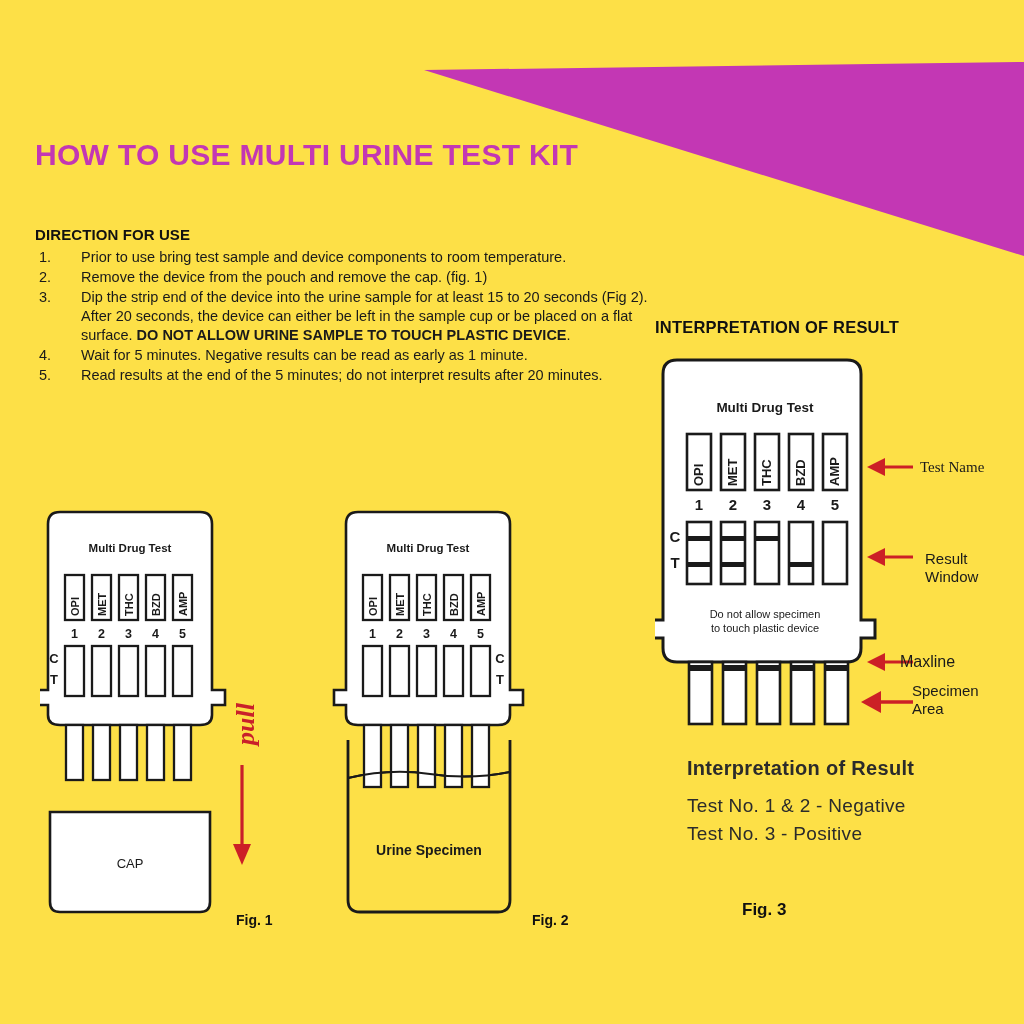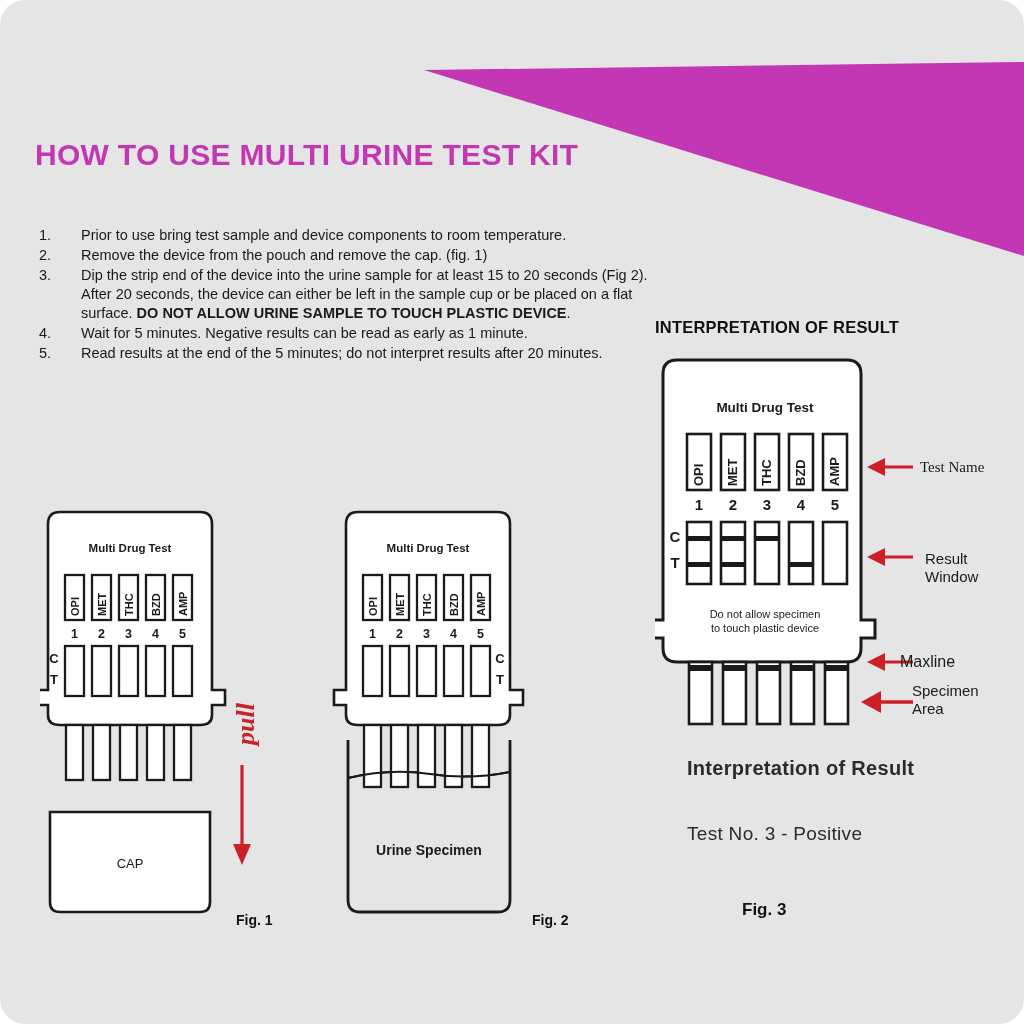--- a/index.html
+++ b/index.html
@@ -6,22 +6,21 @@
   html, body {
     margin: 0; padding: 0;
     width: 1024px; height: 1024px;
     background: #ffffff;
     font-family: "Liberation Sans", sans-serif;
     overflow: hidden;
   }
   #page {
     position: relative;
     width: 1024px; height: 1024px;
-    background: #e5e5e5;
-    border-radius: 25px;
+    background: #fde047;
   }
 
   
   #corner-banner {
     position: absolute; top: 0; left: 0;
     width: 1024px; height: 300px;
     pointer-events: none;
   }
 
   
@@ -137,20 +136,21 @@
 
 <div id="page">
 
   <svg id="corner-banner" viewBox="0 0 1024 300" width="1024" height="300">
     <polygon points="424,70 1024,62 1024,256" fill="#C337B4"></polygon>
   </svg>
 
   <div id="page-title">HOW TO USE MULTI URINE TEST KIT</div>
 
   <div id="directions">
+    <div id="directions-heading">DIRECTION FOR USE</div>
 
     <div class="dir-row">
       <span class="dir-num">1.</span>
       <span class="dir-text">Prior to use bring test sample and device components to room temperature.</span>
     </div>
 
     <div class="dir-row">
       <span class="dir-num">2.</span>
       <span class="dir-text">Remove the device from the pouch and remove the cap. (fig. 1)</span>
     </div>
@@ -388,17 +388,18 @@
   </div>
 
   <div class="callout-label small" style="left:900px; top:653px;">Maxline</div>
 
   <div class="callout-label" style="left:912px; top:682px;">
     <div>Specimen</div>
     <div>Area</div>
   </div>
 
   <div id="interp-list-title">Interpretation of Result</div>
+  <div class="interp-line" style="top:795px;">Test No. 1 &amp; 2 - Negative</div>
   <div class="interp-line" style="top:823px;">Test No. 3 - Positive</div>
 
   <div class="fig-caption" style="left:742px; top:900px; font-size:17px;">Fig. 3</div>
 
 </div>
 
 </body></html>

